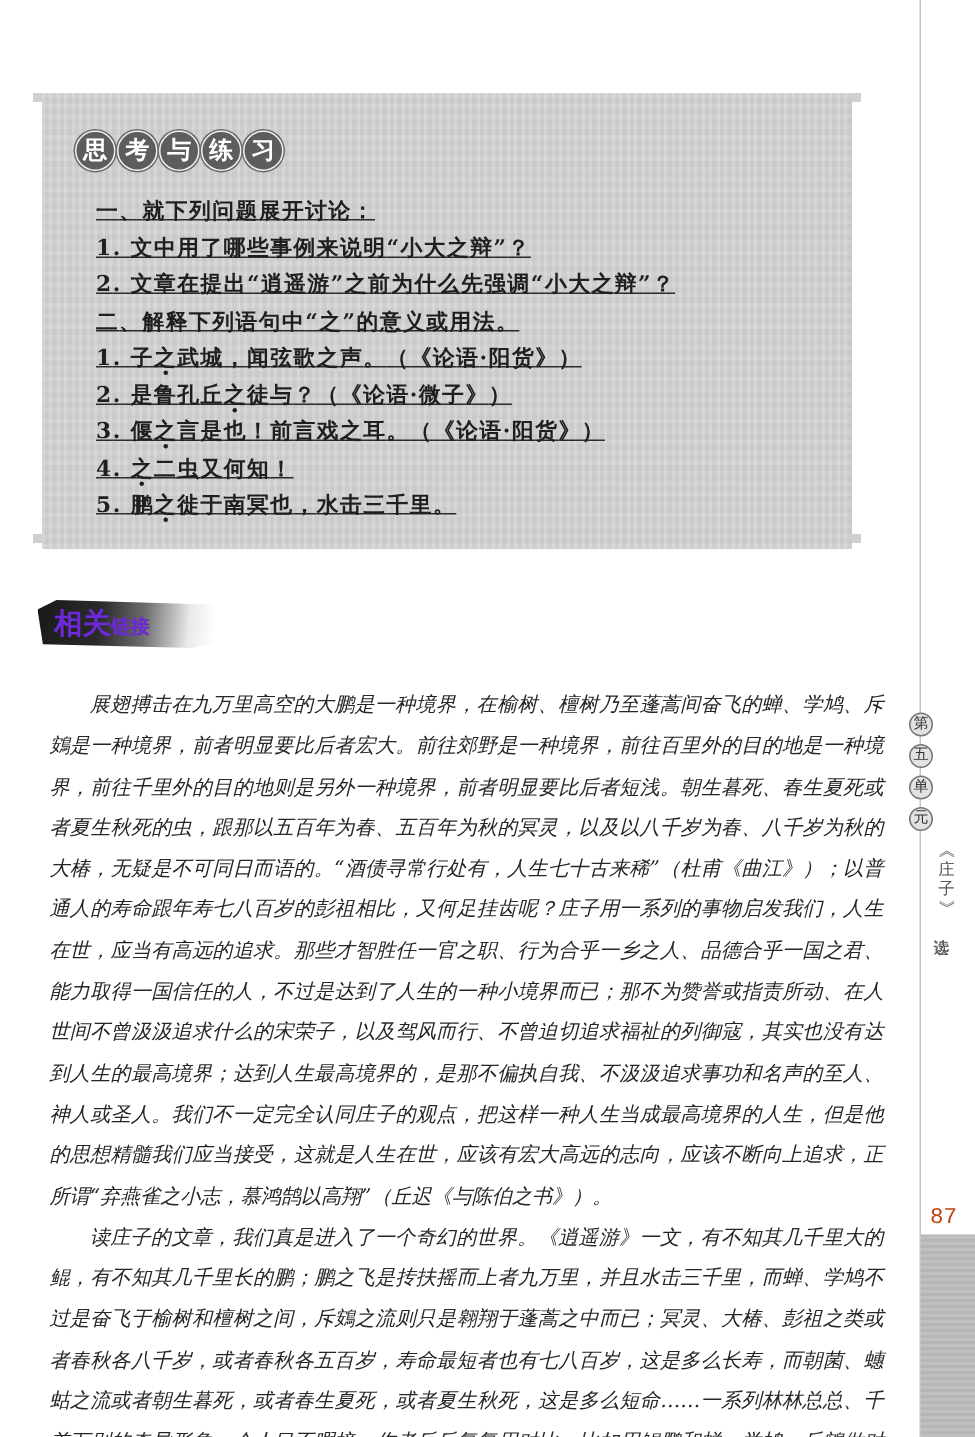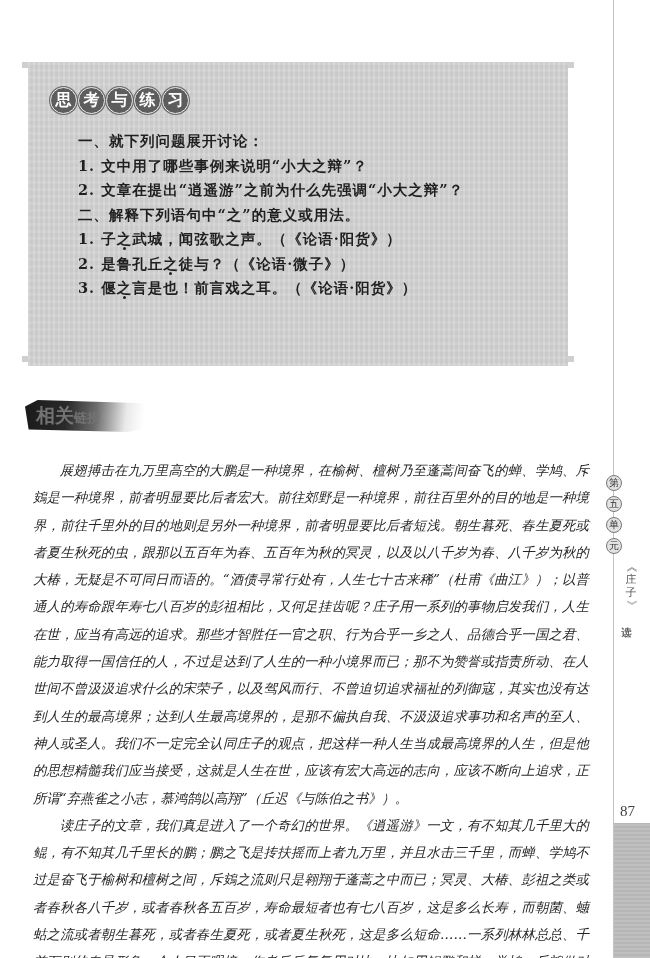--- a/index.html
+++ b/index.html
@@ -24,39 +24,39 @@
       position: absolute; left: 22px; top: 25px; display: flex; gap: 1px;
     }
     .badge {
       width: 25px; height: 25px; border-radius: 50%;
       background: #5d5d5d; border: 1.5px solid #f0f0f0;
       color: #ffffff; font-size: 16px; font-weight: bold;
       display: flex; align-items: center; justify-content: center;
       font-family: "DejaVu Sans", sans-serif;
       box-shadow: 0 0 0 1px #6a6a6a;
     }
-    .ex-list { position: absolute; left: 50px; top: 67px; }
+    .ex-list { position: absolute; left: 36px; top: 67px; text-decoration: underline; }
     .ex-line {
       font-size: 14.5px; line-height: 24.5px; height: 24.5px;
       color: #1f1f1f; font-weight: bold; white-space: nowrap; letter-spacing: 1px;
     }
     .ex-line .dot { position: relative; }
     .ex-line .dot::after {
       content: ""; position: absolute; left: 50%; bottom: -3px; width: 3px; height: 3px;
       margin-left: -1.5px; background: #1f1f1f; border-radius: 50%;
     }
     
     .banner {
       position: absolute; left: 24px; top: 400px; width: 120px; height: 32px;
       background: linear-gradient(90deg, #1a1a1a 0%, #2a2a2a 35%, #6d6d6d 60%, rgba(200,200,200,0.4) 85%, rgba(255,255,255,0) 100%);
       transform: skewX(-6deg);
       clip-path: polygon(0 20%, 10% 0, 100% 10%, 100% 90%, 88% 100%, 5% 92%);
     }
     .banner-text {
-      position: absolute; left: 36px; top: 403px; color: #737373;
+      position: absolute; left: 36px; top: 403px; color: #6d28d9;
       font-family: "DejaVu Serif", serif;
     }
     .banner-text .big { font-size: 19px; font-weight: bold; }
     .banner-text .small { font-size: 13px; font-weight: bold; }
     
     .body-text {
       position: absolute; left: 33px; top: 457px; width: 556px;
       font-size: 13.4px; line-height: 27.3px; color: #262626;
       text-align: justify; text-justify: inter-character;
     }
@@ -73,22 +73,22 @@
       color: #333; margin-bottom: 5px; font-family: "DejaVu Sans", sans-serif;
     }
     .side-title {
       position: absolute; left: 620px; top: 560px; width: 22px;
       font-size: 11px; line-height: 13px; color: #555; text-align: center;
     }
     .side-title .bracket { display: block; transform: rotate(90deg); }
     .side-title .ch { display: block; }
     .side-title .sub { display: block; margin-top: 6px; font-size: 10.5px; }
     .page-number {
-      position: absolute; left: 620px; top: 803px; font-family: Liberation Serif, serif;
-      font-size: 15px; color: #404040;
+      position: absolute; left: 620px; top: 803px; font-family: Liberation Mono, monospace;
+      font-size: 15px; color: #c2410c;
     }
     .side-gray {
       position: absolute; left: 614px; top: 823px; width: 36px; height: 135px;
       background: #bdbdbd;
       background-image: repeating-linear-gradient(0deg, rgba(255,255,255,0.05) 0 2px, rgba(0,0,0,0.04) 2px 4px);
     }
   </style>
 </head>
 <body>
 
@@ -107,20 +107,22 @@
   </div>
 
   <div class="ex-list" id="ex-list">
     <div class="ex-line"><span>一</span><span>、</span><span>就</span><span>下</span><span>列</span><span>问</span><span>题</span><span>展</span><span>开</span><span>讨</span><span>论</span><span>：</span></div>
     <div class="ex-line"><span>1</span><span>.</span><span> </span><span>文</span><span>中</span><span>用</span><span>了</span><span>哪</span><span>些</span><span>事</span><span>例</span><span>来</span><span>说</span><span>明</span><span>“</span><span>小</span><span>大</span><span>之</span><span>辩</span><span>”</span><span>？</span></div>
     <div class="ex-line"><span>2</span><span>.</span><span> </span><span>文</span><span>章</span><span>在</span><span>提</span><span>出</span><span>“</span><span>逍</span><span>遥</span><span>游</span><span>”</span><span>之</span><span>前</span><span>为</span><span>什</span><span>么</span><span>先</span><span>强</span><span>调</span><span>“</span><span>小</span><span>大</span><span>之</span><span>辩</span><span>”</span><span>？</span></div>
     <div class="ex-line"><span>二</span><span>、</span><span>解</span><span>释</span><span>下</span><span>列</span><span>语</span><span>句</span><span>中</span><span>“</span><span>之</span><span>”</span><span>的</span><span>意</span><span>义</span><span>或</span><span>用</span><span>法</span><span>。</span></div>
     <div class="ex-line"><span>1</span><span>.</span><span> </span><span>子</span><span class="dot">之</span><span>武</span><span>城</span><span>，</span><span>闻</span><span>弦</span><span>歌</span><span>之</span><span>声</span><span>。</span><span>（</span><span>《</span><span>论</span><span>语</span><span>·</span><span>阳</span><span>货</span><span>》</span><span>）</span></div>
     <div class="ex-line"><span>2</span><span>.</span><span> </span><span>是</span><span>鲁</span><span>孔</span><span>丘</span><span class="dot">之</span><span>徒</span><span>与</span><span>？</span><span>（</span><span>《</span><span>论</span><span>语</span><span>·</span><span>微</span><span>子</span><span>》</span><span>）</span></div>
     <div class="ex-line"><span>3</span><span>.</span><span> </span><span>偃</span><span class="dot">之</span><span>言</span><span>是</span><span>也</span><span>！</span><span>前</span><span>言</span><span>戏</span><span>之</span><span>耳</span><span>。</span><span>（</span><span>《</span><span>论</span><span>语</span><span>·</span><span>阳</span><span>货</span><span>》</span><span>）</span></div>
+    <div class="ex-line"><span>4</span><span>.</span><span> </span><span class="dot">之</span><span>二</span><span>虫</span><span>又</span><span>何</span><span>知</span><span>！</span></div>
+    <div class="ex-line"><span>5</span><span>.</span><span> </span><span>鹏</span><span class="dot">之</span><span>徙</span><span>于</span><span>南</span><span>冥</span><span>也</span><span>，</span><span>水</span><span>击</span><span>三</span><span>千</span><span>里</span><span>。</span></div>
   </div>
 </div>
 
 <div class="banner"></div>
 <div class="banner-text">
   <span class="big">相关</span><span class="small">链接</span>
 </div>
 
 <div class="body-text">
   <p>展翅搏击在九万里高空的大鹏是一种境界，在榆树、檀树乃至蓬蒿间奋飞的蝉、学鸠、斥鴳是一种境界，前者明显要比后者宏大。前往郊野是一种境界，前往百里外的目的地是一种境界，前往千里外的目的地则是另外一种境界，前者明显要比后者短浅。朝生暮死、春生夏死或者夏生秋死的虫，跟那以五百年为春、五百年为秋的冥灵，以及以八千岁为春、八千岁为秋的大椿，无疑是不可同日而语的。“酒债寻常行处有，人生七十古来稀”（杜甫《曲江》）；以普通人的寿命跟年寿七八百岁的彭祖相比，又何足挂齿呢？庄子用一系列的事物启发我们，人生在世，应当有高远的追求。那些才智胜任一官之职、行为合乎一乡之人、品德合乎一国之君、能力取得一国信任的人，不过是达到了人生的一种小境界而已；那不为赞誉或指责所动、在人世间不曾汲汲追求什么的宋荣子，以及驾风而行、不曾迫切追求福祉的列御寇，其实也没有达到人生的最高境界；达到人生最高境界的，是那不偏执自我、不汲汲追求事功和名声的至人、神人或圣人。我们不一定完全认同庄子的观点，把这样一种人生当成最高境界的人生，但是他的思想精髓我们应当接受，这就是人生在世，应该有宏大高远的志向，应该不断向上追求，正所谓“弃燕雀之小志，慕鸿鹄以高翔”（丘迟《与陈伯之书》）。</p>

